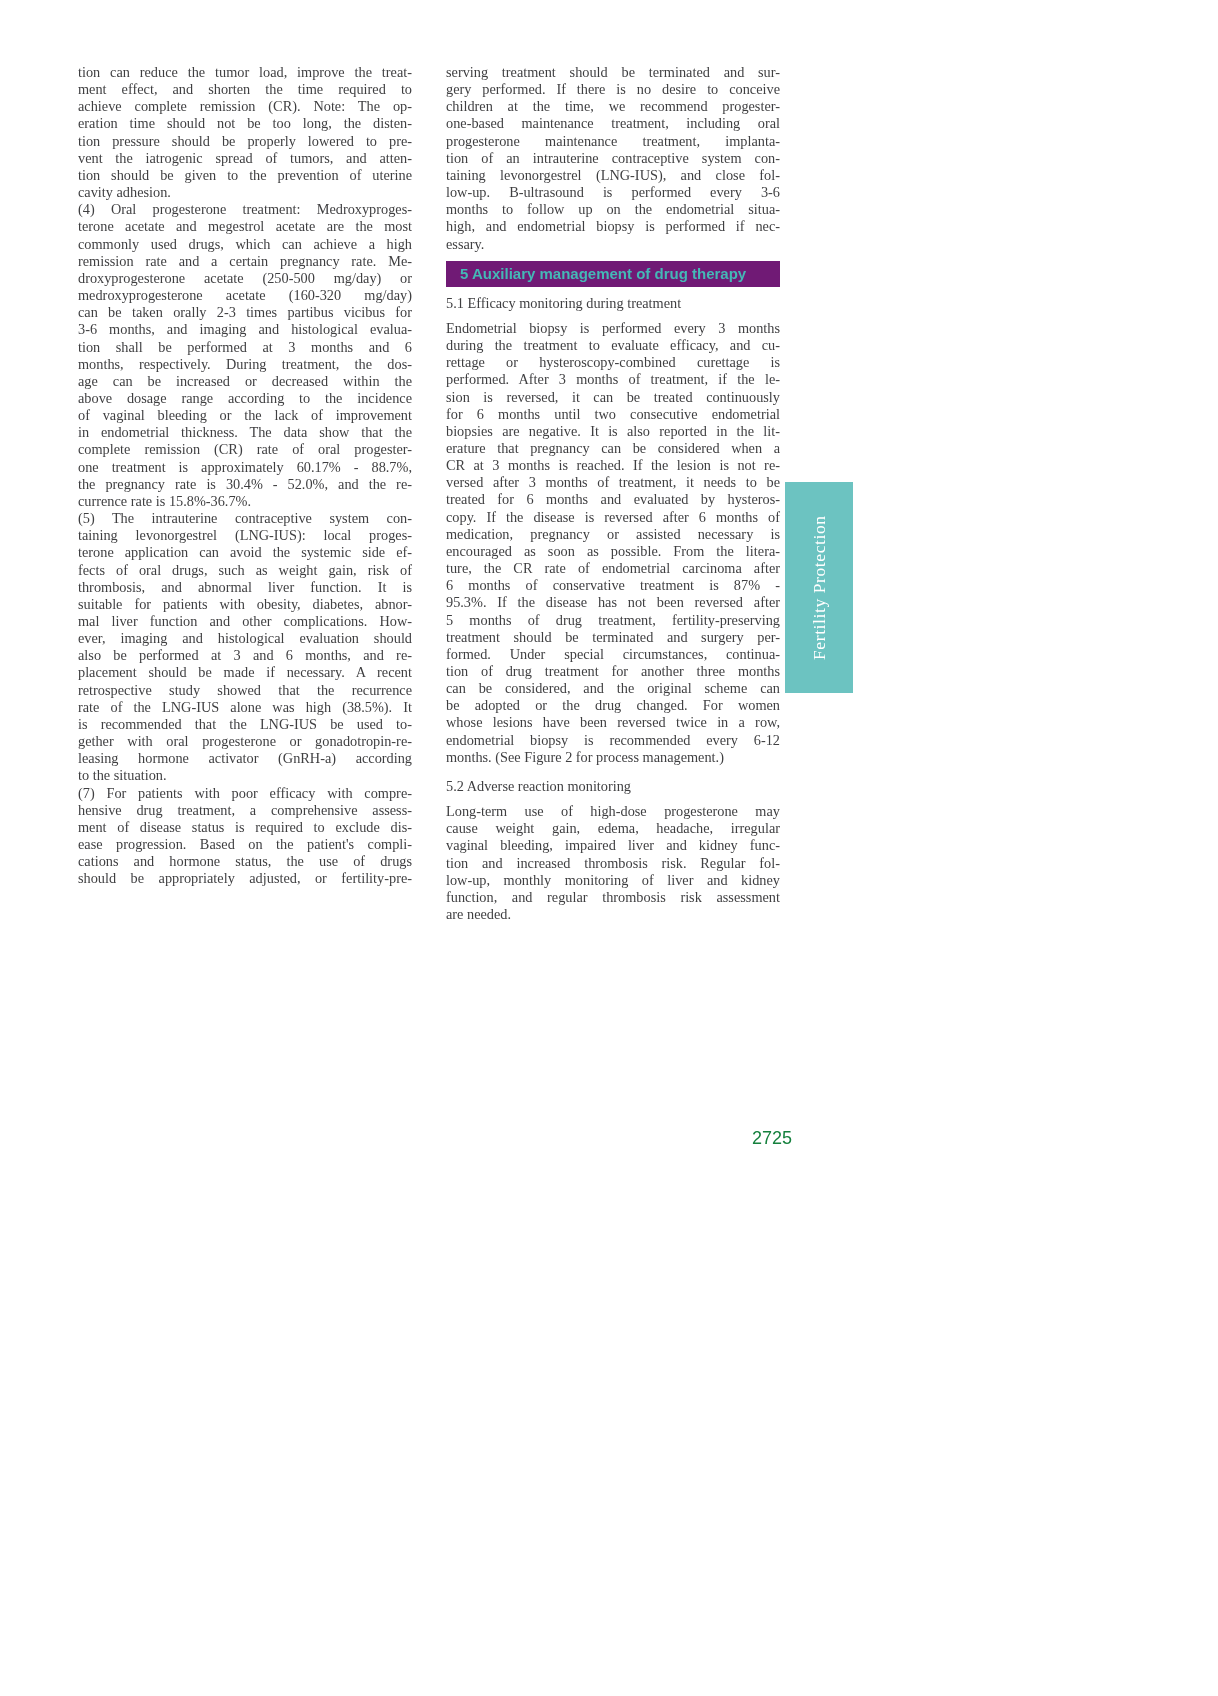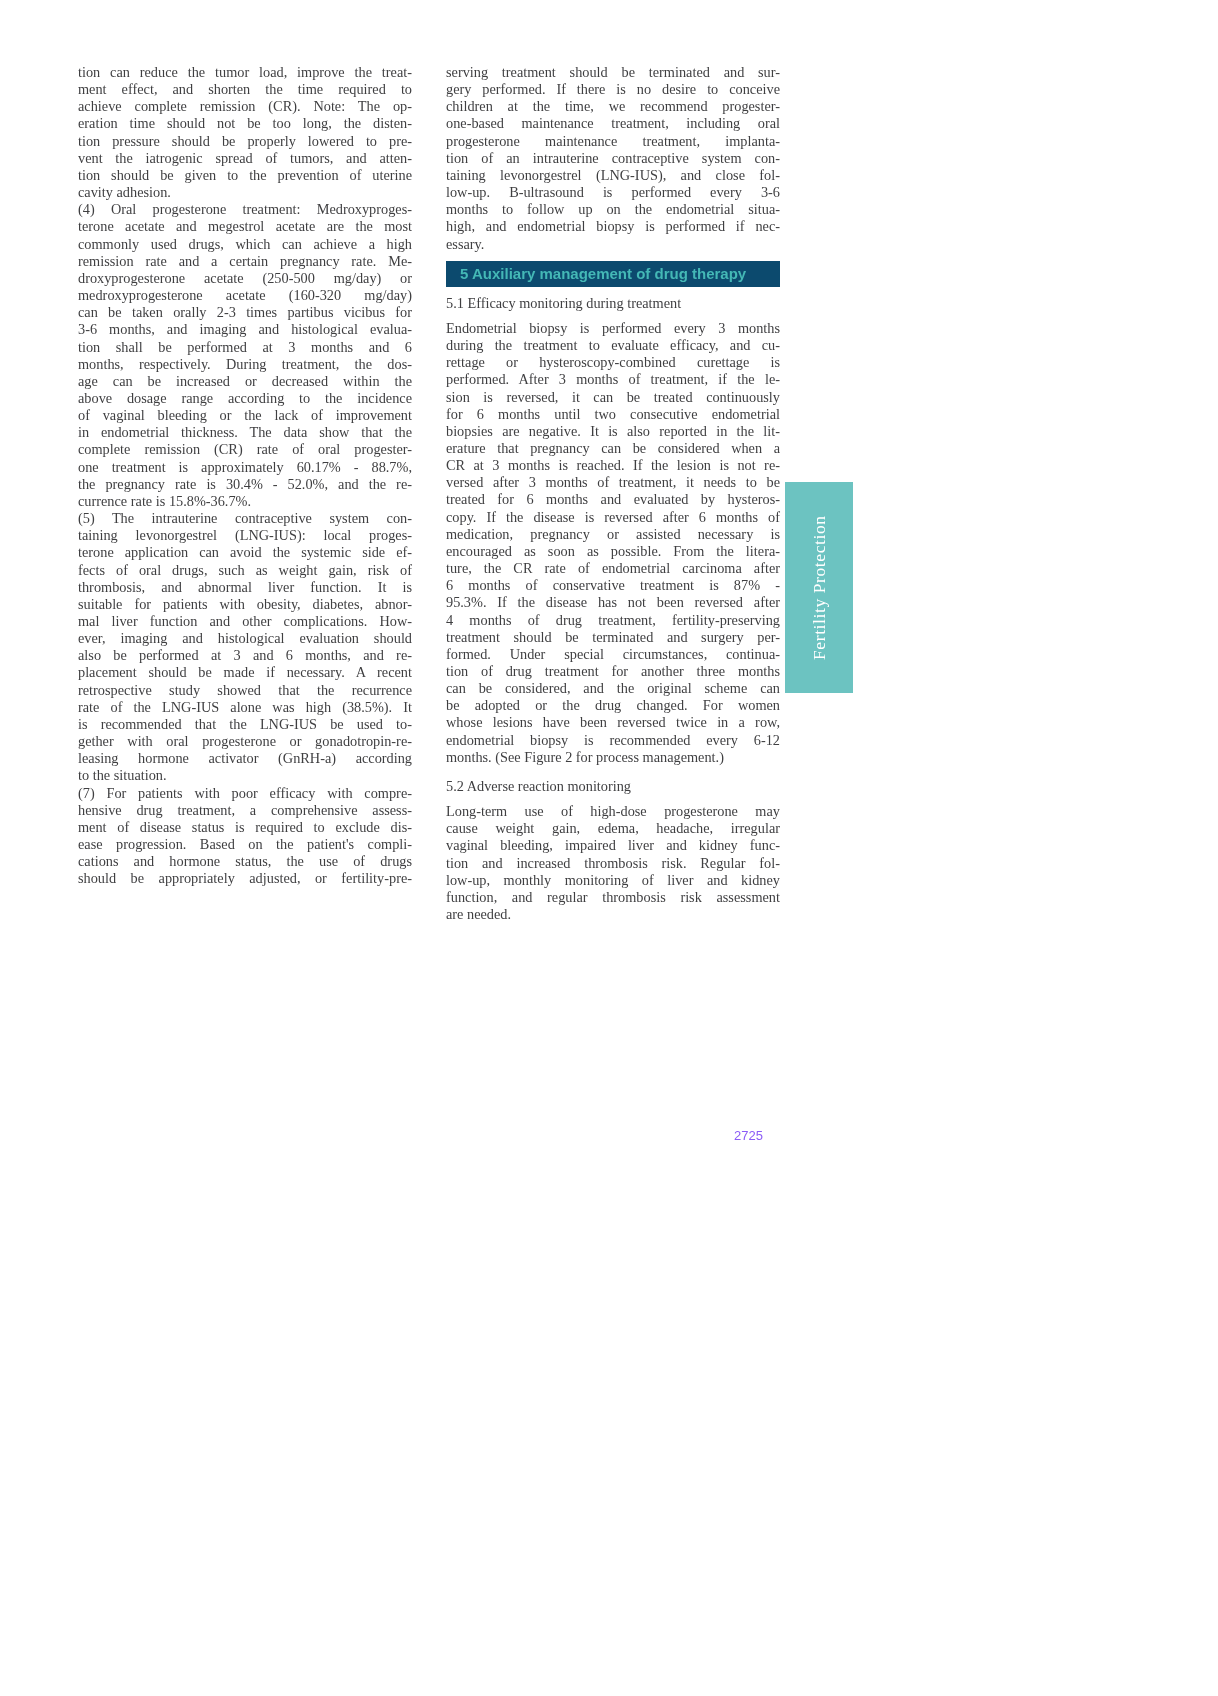--- a/index.html
+++ b/index.html
@@ -28,21 +28,21 @@
     text-align-last: justify;
   }
   .line.last {
     text-align: center;
     text-align-last: left;
   }
   .section-heading {
     margin: 8px 0 8px 0;
     height: 26px;
     line-height: 26px;
-    background: #0c4a6e;
+    background: #701a75;
     color: #44b8b6;
     font-family: "Liberation Sans", sans-serif;
     font-weight: bold;
     font-size: 15px;
     padding-left: 14px;
     white-space: nowrap;
   }
   .subheading {
     margin: 6px 0 8px 0;
     white-space: nowrap;
@@ -63,25 +63,25 @@
   }
   .side-tab .tab-label {
     color: #ffffff;
     font-family: "Liberation Serif", serif;
     font-size: 17.5px;
     letter-spacing: 0.6px;
     white-space: nowrap;
   }
   .page-number {
     position: absolute;
-    left: 734px;
+    left: 752px;
     top: 1128px;
     font-family: "Liberation Sans", sans-serif;
-    font-size: 13px;
-    color: #8b5cf6;
+    font-size: 18px;
+    color: #15803d;
   }
 </style>
 </head>
 <body>
 
 <div class="page">
 
   <div class="col" id="col-left">
       <div class="para">
         <div class="line">tion can reduce the tumor load, improve the treat-</div>
@@ -168,21 +168,21 @@
         <div class="line">erature that pregnancy can be considered when a</div>
         <div class="line">CR at 3 months is reached. If the lesion is not re-</div>
         <div class="line">versed after 3 months of treatment, it needs to be</div>
         <div class="line">treated for 6 months and evaluated by hysteros-</div>
         <div class="line">copy. If the disease is reversed after 6 months of</div>
         <div class="line">medication, pregnancy or assisted necessary is</div>
         <div class="line">encouraged as soon as possible. From the litera-</div>
         <div class="line">ture, the CR rate of endometrial carcinoma after</div>
         <div class="line">6 months of conservative treatment is 87% -</div>
         <div class="line">95.3%. If the disease has not been reversed after</div>
-        <div class="line">4 months of drug treatment, fertility-preserving</div>
+        <div class="line">5 months of drug treatment, fertility-preserving</div>
         <div class="line">treatment should be terminated and surgery per-</div>
         <div class="line">formed. Under special circumstances, continua-</div>
         <div class="line">tion of drug treatment for another three months</div>
         <div class="line">can be considered, and the original scheme can</div>
         <div class="line">be adopted or the drug changed. For women</div>
         <div class="line">whose lesions have been reversed twice in a row,</div>
         <div class="line">endometrial biopsy is recommended every 6-12</div>
         <div class="line last">months. (See Figure 2 for process management.)</div>
       </div>
       <div class="subheading second">5.2 Adverse reaction monitoring</div>

